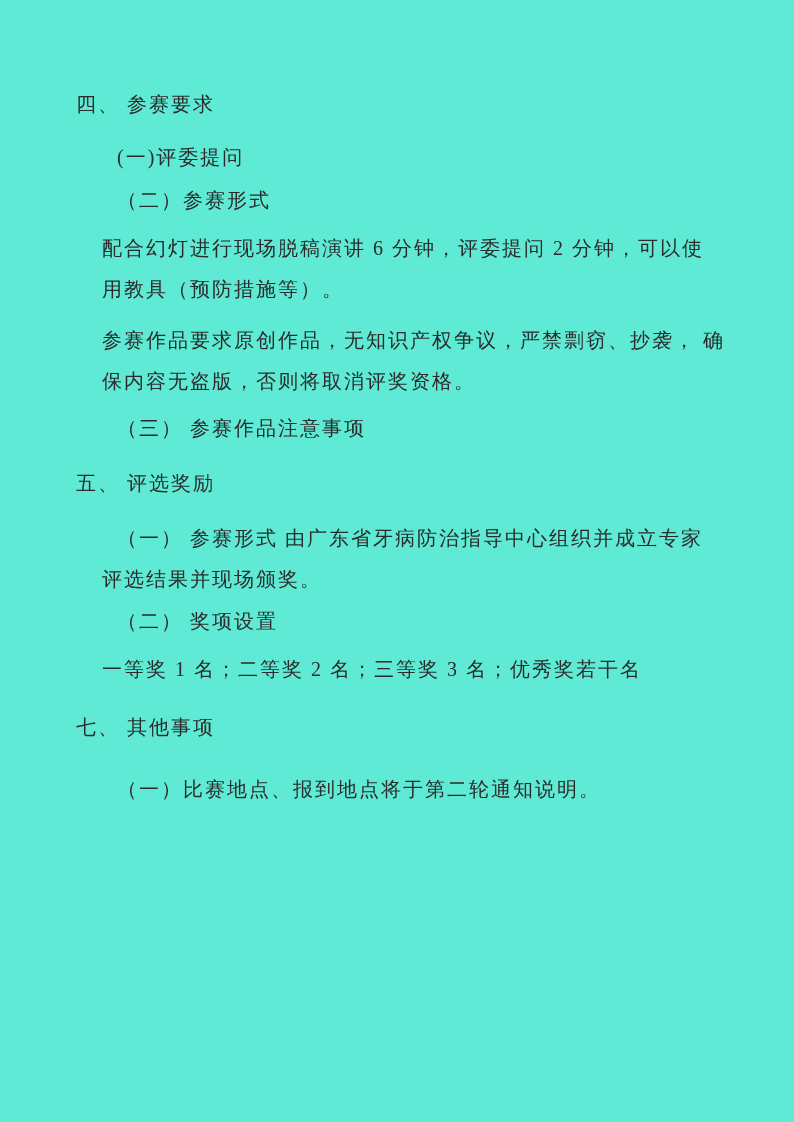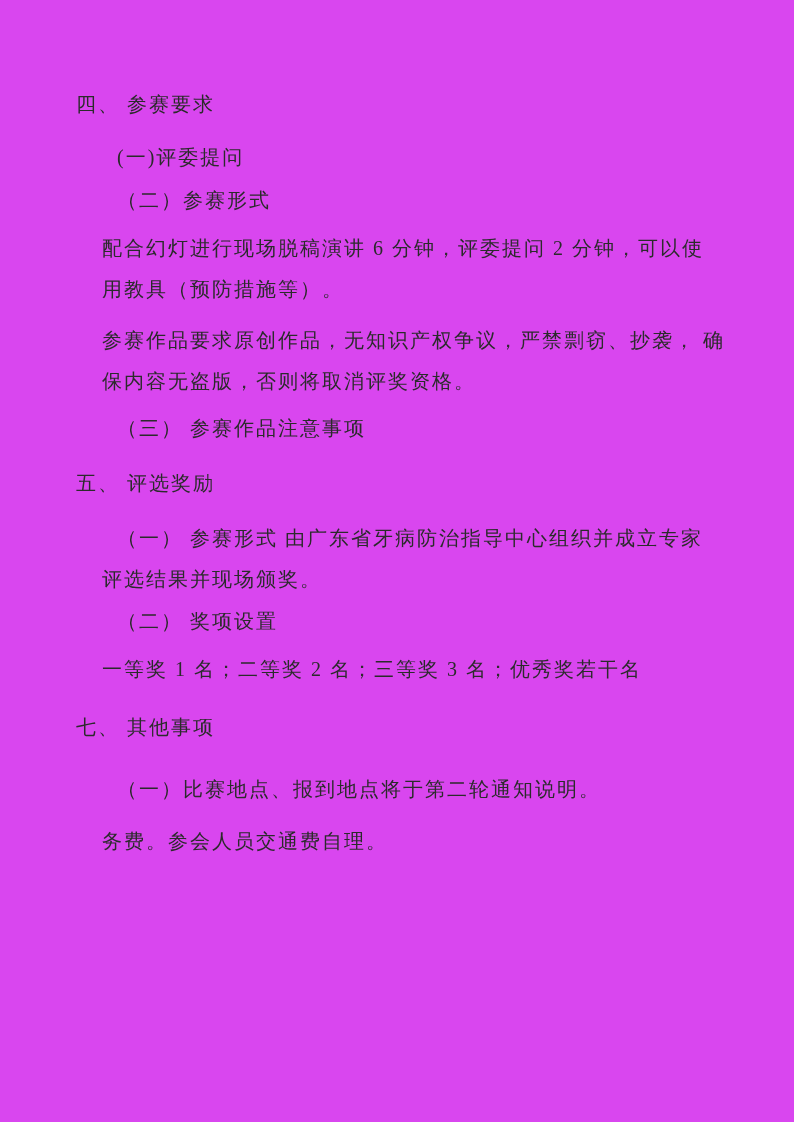--- a/index.html
+++ b/index.html
@@ -4,21 +4,21 @@
 <style>
   html, body {
     margin: 0;
     padding: 0;
     background: #ffffff;
   }
   .page {
     position: relative;
     width: 794px;
     height: 1122px;
-    background: #d946ef;
+    background: #5eead4;
     box-sizing: border-box;
     padding-top: 84px;
     overflow: hidden;
     font-family: "Liberation Serif", "DejaVu Serif", serif;
     color: #2b2b2b;
   }
   .line {
     height: 41px;
     line-height: 41px;
     font-size: 20px;
@@ -80,17 +80,16 @@
   </div>
 
   <div>
     <div class="line l-head" style="margin-top:17px">七、 其他事项</div>
 
     <div style="margin-top:21px">
       <div class="line l-sub">（一）比赛地点、报到地点将于第二轮通知说明。</div>
     </div>
 
     <div style="margin-top:11px">
-      <div class="line l-body">务费。参会人员交通费自理。</div>
     </div>
   </div>
 
 </div>
 
 </body></html>

